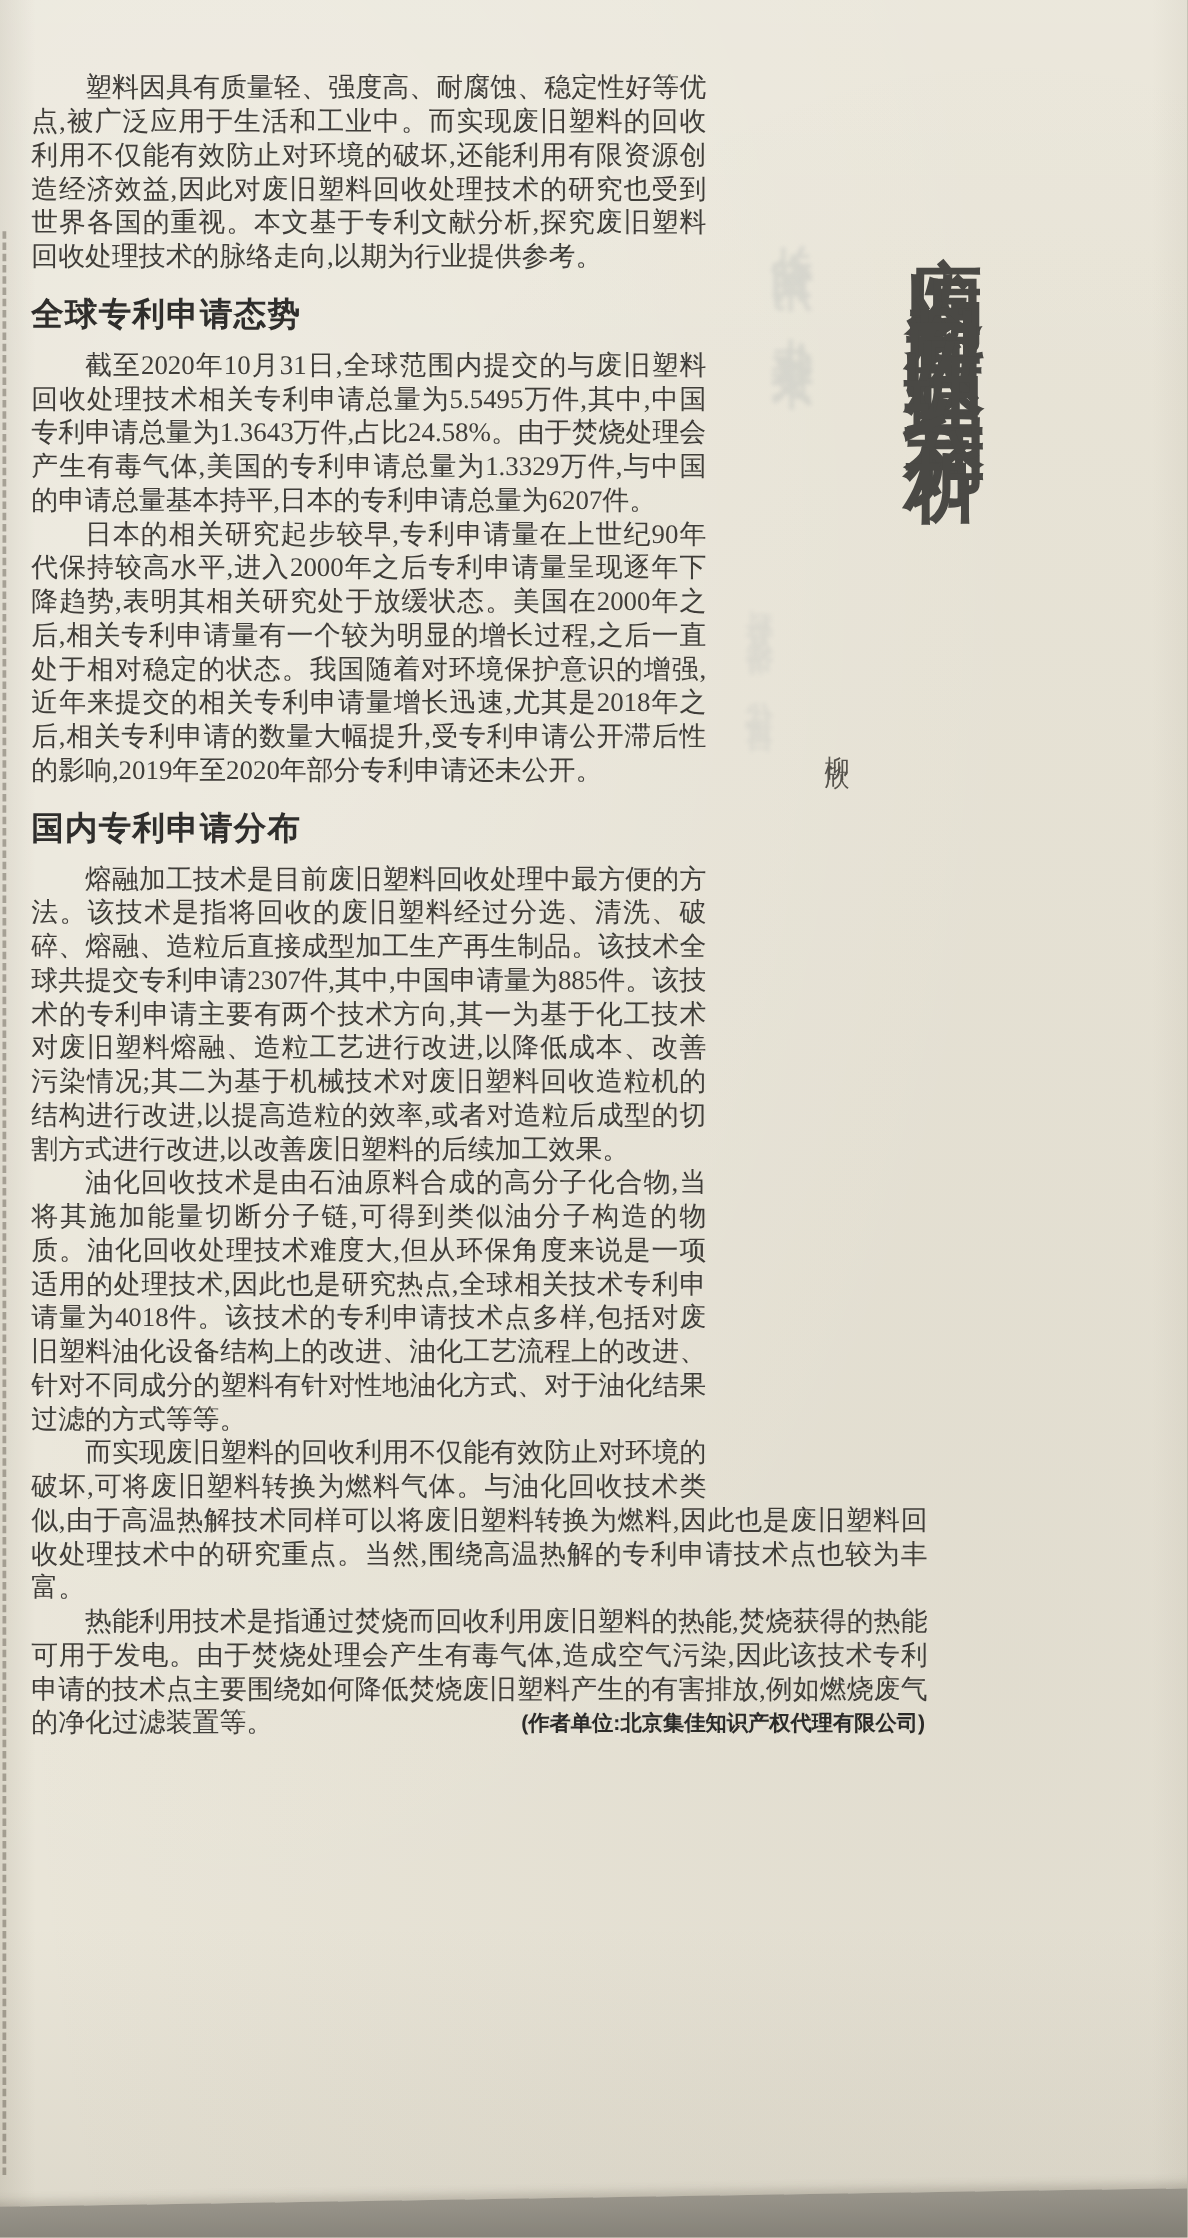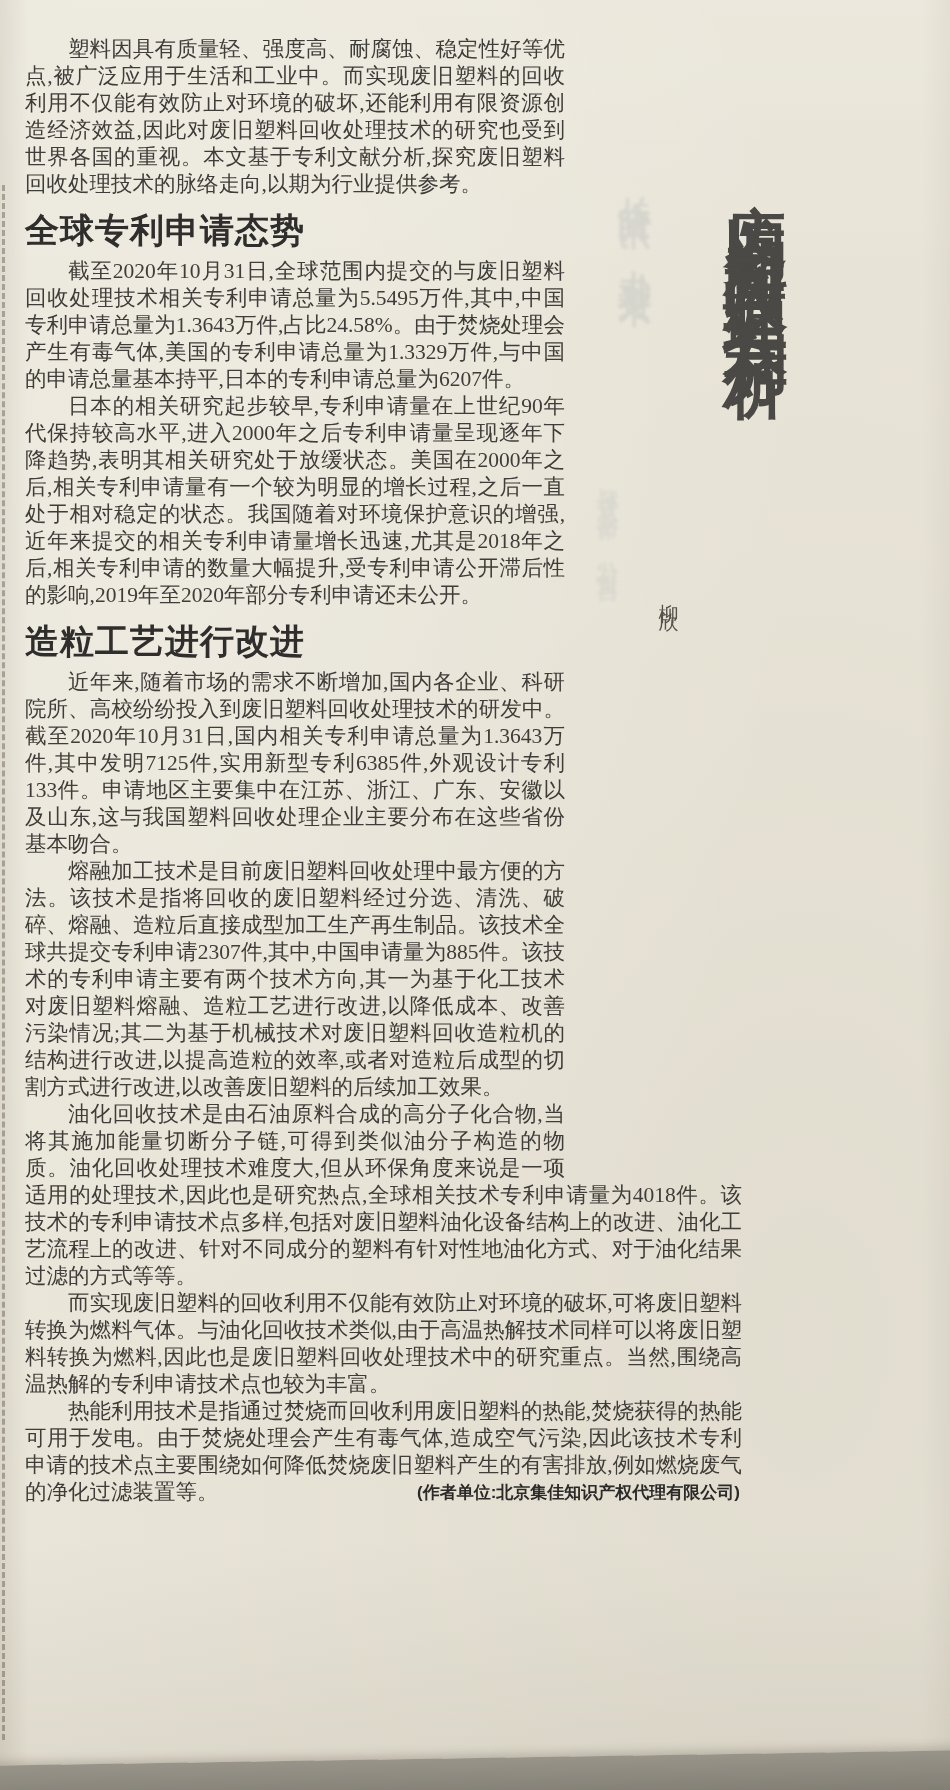--- a/index.html
+++ b/index.html
@@ -12,28 +12,28 @@
       linear-gradient(90deg, rgba(100,90,70,0.12), rgba(0,0,0,0) 3%, rgba(0,0,0,0) 97%, rgba(100,90,70,0.06)),
       linear-gradient(180deg, rgba(255,255,255,0.10), transparent 18%, transparent 86%, rgba(110,100,80,0.10)),
       #e9e5d8;
     font-family:"Liberation Serif","DejaVu Serif",serif;
   }
   .edge-dots{
     position:absolute;left:2px;top:185px;height:1555px;width:0;
     border-left:3px dashed rgba(85,78,66,0.42);
   }
   .content{
-    position:absolute;left:25px;top:36px;width:717px;
+    position:absolute;left:25px;top:57px;width:717px;
     font-size:21.5px;line-height:27px;color:#3f3d39;
     text-align:justify;
   }
   .title-spacer{float:right;width:177px;height:1135px;}
   .content p{margin:0;text-indent:2em;}
   .content h2{
-    margin:16px 0 12px 0;font-size:34px;line-height:32px;letter-spacing:1px;
+    margin:16px 0 12px 0;font-size:26px;line-height:32px;letter-spacing:1px;
     font-family:"Liberation Sans","DejaVu Sans",sans-serif;font-weight:700;color:#2f2e2c;
     text-indent:0;
   }
   .byline-footer{
     margin:-27px 0 0 0;text-align:right;padding-right:2px;
     font-family:"Liberation Sans","DejaVu Sans",sans-serif;
     font-weight:700;font-size:17px;line-height:27px;color:#2b2a28;
   }
   .vtitle{
     position:absolute;left:712px;top:152px;height:960px;
@@ -75,22 +75,21 @@
 
   <div class="content">
     <div class="title-spacer"></div>
 
     <p>塑料因具有质量轻、强度高、耐腐蚀、稳定性好等优点,被广泛应用于生活和工业中。而实现废旧塑料的回收利用不仅能有效防止对环境的破坏,还能利用有限资源创造经济效益,因此对废旧塑料回收处理技术的研究也受到世界各国的重视。本文基于专利文献分析,探究废旧塑料回收处理技术的脉络走向,以期为行业提供参考。</p>
 
     <h2>全球专利申请态势</h2>
     <p>截至2020年10月31日,全球范围内提交的与废旧塑料回收处理技术相关专利申请总量为5.5495万件,其中,中国专利申请总量为1.3643万件,占比24.58%。由于焚烧处理会产生有毒气体,美国的专利申请总量为1.3329万件,与中国的申请总量基本持平,日本的专利申请总量为6207件。</p>
     <p>日本的相关研究起步较早,专利申请量在上世纪90年代保持较高水平,进入2000年之后专利申请量呈现逐年下降趋势,表明其相关研究处于放缓状态。美国在2000年之后,相关专利申请量有一个较为明显的增长过程,之后一直处于相对稳定的状态。我国随着对环境保护意识的增强,近年来提交的相关专利申请量增长迅速,尤其是2018年之后,相关专利申请的数量大幅提升,受专利申请公开滞后性的影响,2019年至2020年部分专利申请还未公开。</p>
 
-    <h2>造粒工艺进行改进</h2>
-    <p>近年来,随着市场的需求不断增加,国内各企业、科研院所、高校纷纷投入到废旧塑料回收处理技术的研发中。截至2020年10月31日,国内相关专利申请总量为1.3643万件,其中发明7125件,实用新型专利6385件,外观设计专利133件。申请地区主要集中在江苏、浙江、广东、安徽以及山东,这与我国塑料回收处理企业主要分布在这些省份基本吻合。</p>
+    <h2>国内专利申请分布</h2>
 
     <p>熔融加工技术是目前废旧塑料回收处理中最方便的方法。该技术是指将回收的废旧塑料经过分选、清洗、破碎、熔融、造粒后直接成型加工生产再生制品。该技术全球共提交专利申请2307件,其中,中国申请量为885件。该技术的专利申请主要有两个技术方向,其一为基于化工技术对废旧塑料熔融、造粒工艺进行改进,以降低成本、改善污染情况;其二为基于机械技术对废旧塑料回收造粒机的结构进行改进,以提高造粒的效率,或者对造粒后成型的切割方式进行改进,以改善废旧塑料的后续加工效果。</p>
     <p>油化回收技术是由石油原料合成的高分子化合物,当将其施加能量切断分子链,可得到类似油分子构造的物质。油化回收处理技术难度大,但从环保角度来说是一项适用的处理技术,因此也是研究热点,全球相关技术专利申请量为4018件。该技术的专利申请技术点多样,包括对废旧塑料油化设备结构上的改进、油化工艺流程上的改进、针对不同成分的塑料有针对性地油化方式、对于油化结果过滤的方式等等。</p>
     <p>而实现废旧塑料的回收利用不仅能有效防止对环境的破坏,可将废旧塑料转换为燃料气体。与油化回收技术类似,由于高温热解技术同样可以将废旧塑料转换为燃料,因此也是废旧塑料回收处理技术中的研究重点。当然,围绕高温热解的专利申请技术点也较为丰富。</p>
     <p>热能利用技术是指通过焚烧而回收利用废旧塑料的热能,焚烧获得的热能可用于发电。由于焚烧处理会产生有毒气体,造成空气污染,因此该技术专利申请的技术点主要围绕如何降低焚烧废旧塑料产生的有害排放,例如燃烧废气的净化过滤装置等。</p>
 
     <div class="byline-footer">(作者单位:北京集佳知识产权代理有限公司)</div>
   </div>
 
   <div class="scan-edge-bottom"></div>

